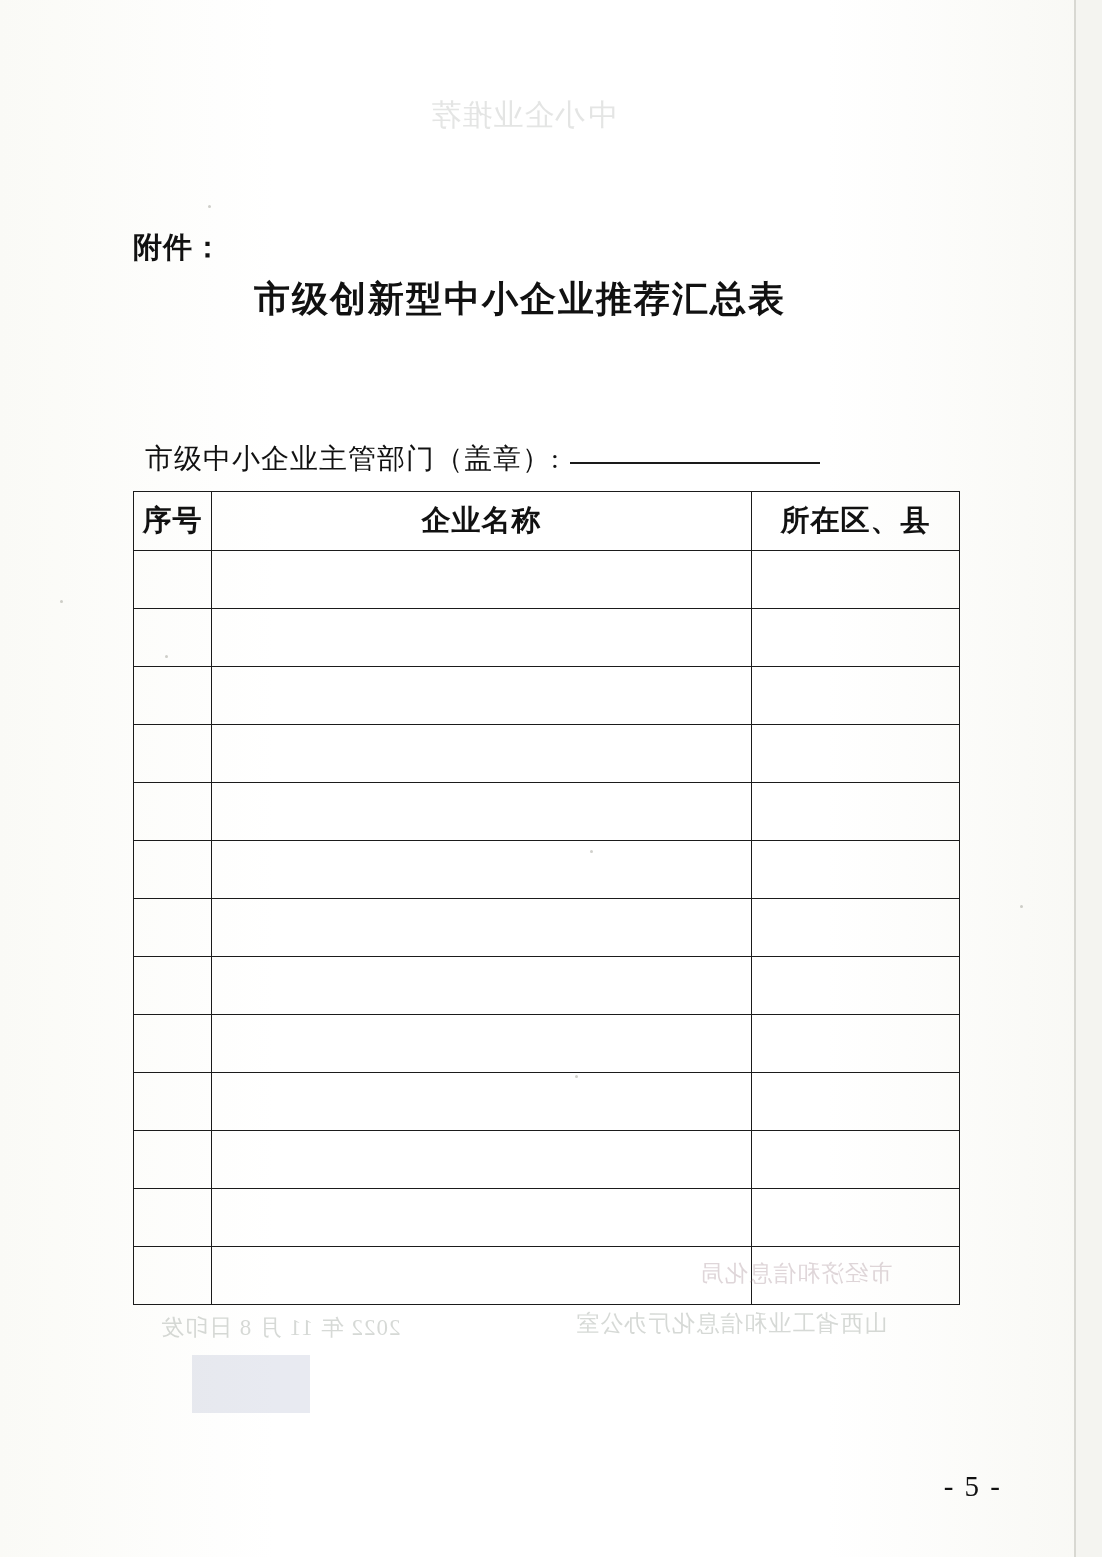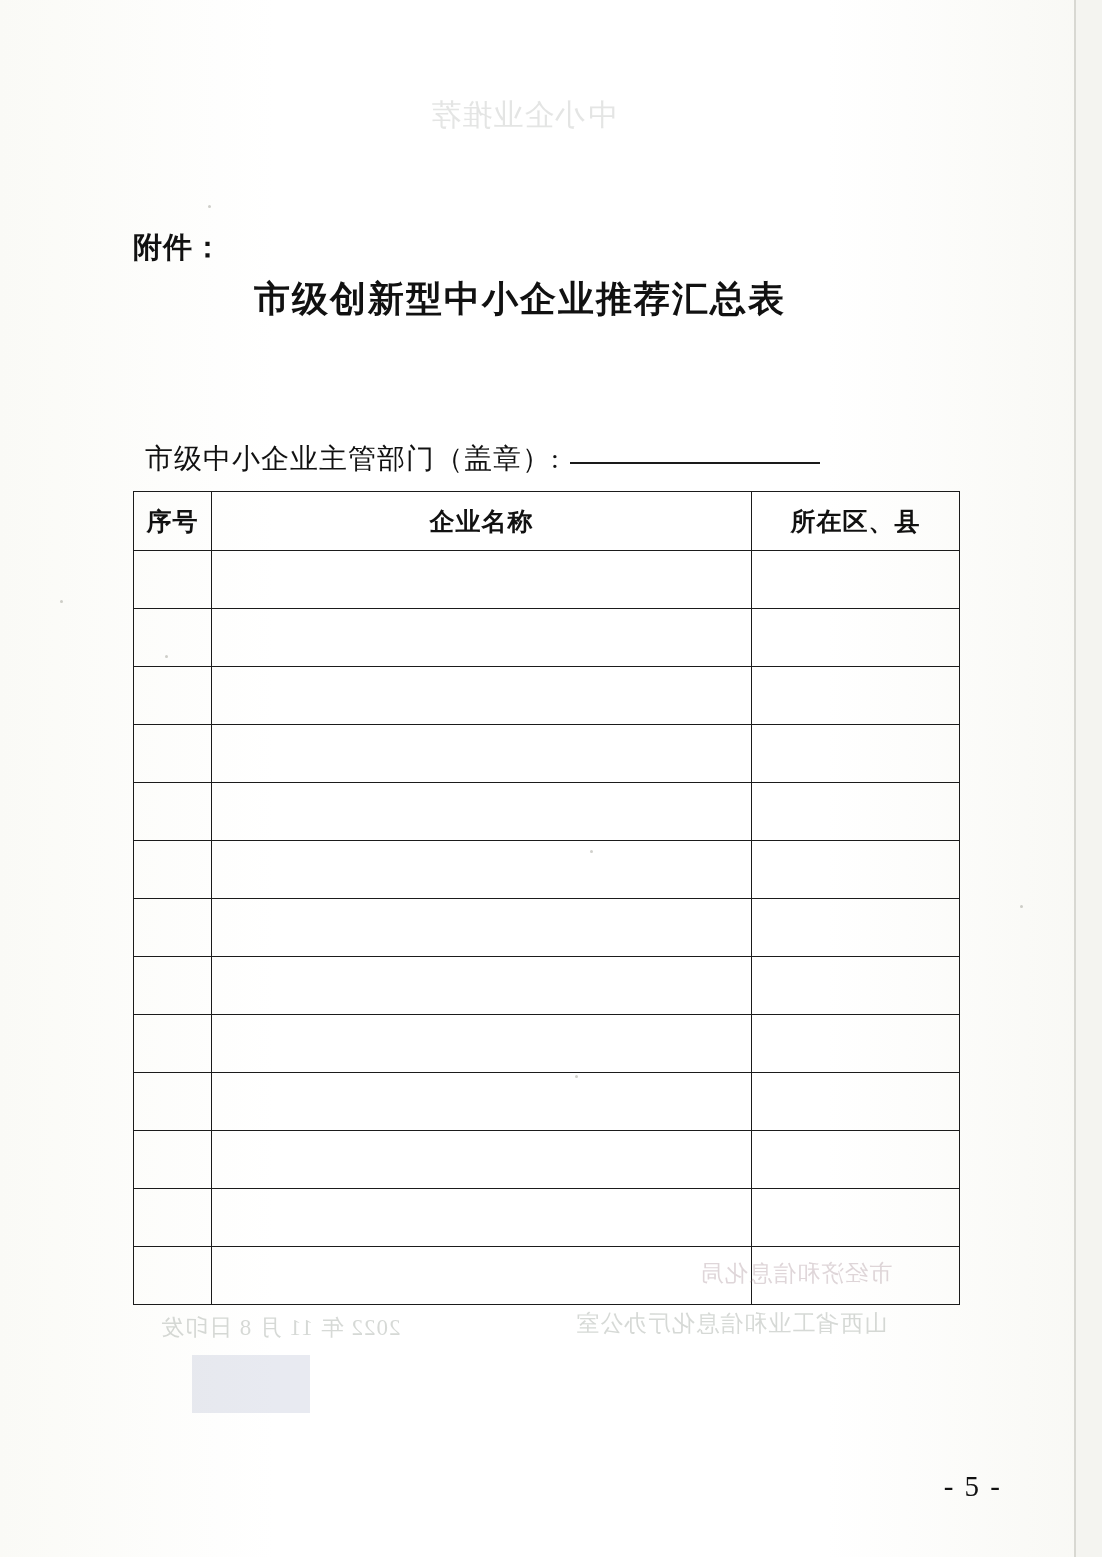--- a/index.html
+++ b/index.html
@@ -103,21 +103,21 @@
     width: 826px;
     border-collapse: collapse;
     table-layout: fixed;
   }
   table.form th, table.form td {
     border: 1.6px solid #1b1b1b;
     height: 57px;
     padding: 0;
   }
   table.form th {
-    font-size: 25px;
+    font-size: 29px;
     font-weight: bold;
     letter-spacing: 1px;
     height: 58px;
   }
   .col-no { width: 78px; }
   .col-name { width: 540px; }
   .col-dist { width: 208px; }
   
   .ghost {
     position: absolute;

